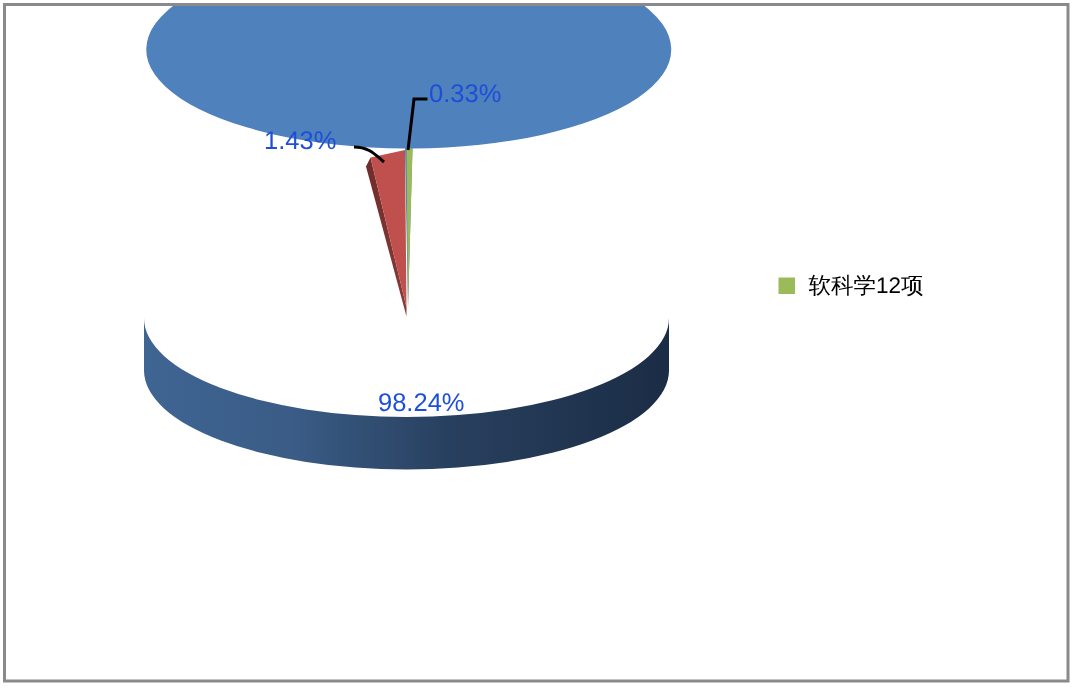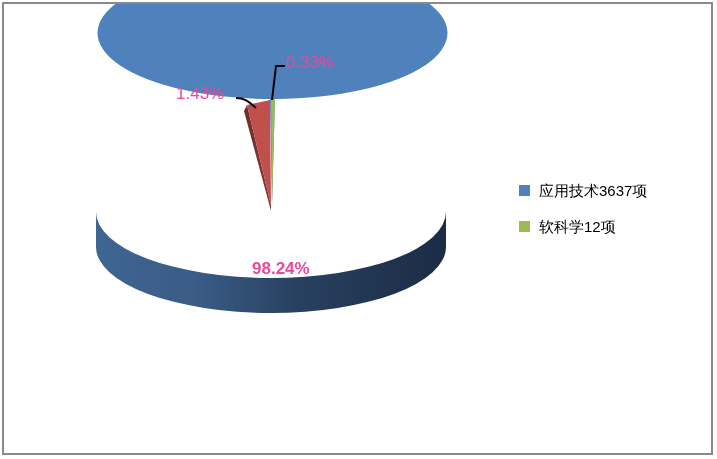--- a/index.html
+++ b/index.html
@@ -31,29 +31,28 @@
     height: 453px;
   }
   #pie-svg {
     position: absolute;
     left: 0;
     top: 0;
   }
   .slice-label {
     position: absolute;
     font-family: "Liberation Sans", "DejaVu Sans", sans-serif;
-    color: #ec4899;
+    color: #1d4ed8;
     white-space: nowrap;
     text-align: center;
   }
   #label-major {
     left: 248px;
     top: 255px;
     font-size: 17px;
-    font-weight: bold;
   }
   #label-mid {
     left: 172px;
     top: 80px;
     font-size: 17px;
   }
   #label-minor {
     left: 282px;
     top: 49px;
     font-size: 17px;
@@ -132,23 +131,19 @@
     </svg>
 
     <div class="slice-label" id="label-major">98.24%</div>
 
     <div class="slice-label" id="label-mid">1.43%</div>
 
     <div class="slice-label" id="label-minor">0.33%</div>
 
     <div id="legend">
       <div class="legend-row">
-        <span class="legend-swatch" style="background:#4F81BD"></span>
-        <span class="legend-text">应用技术3637项</span>
-      </div>
-      <div class="legend-row">
         <span class="legend-swatch" style="background:#9BBB59"></span>
         <span class="legend-text">软科学12项</span>
       </div>
     </div>
 
   </div>
 </div>
 
 </body></html>

